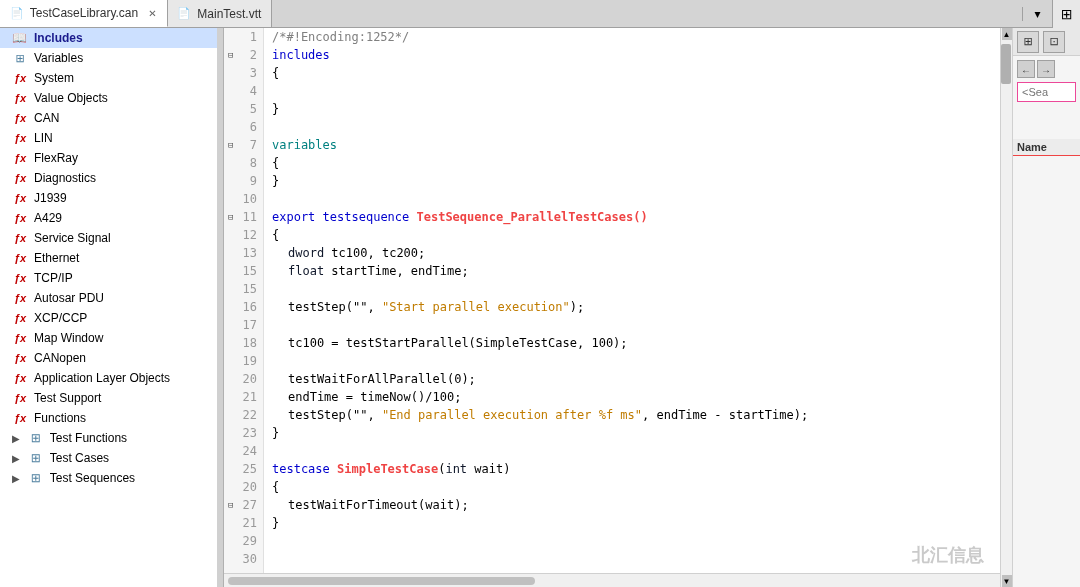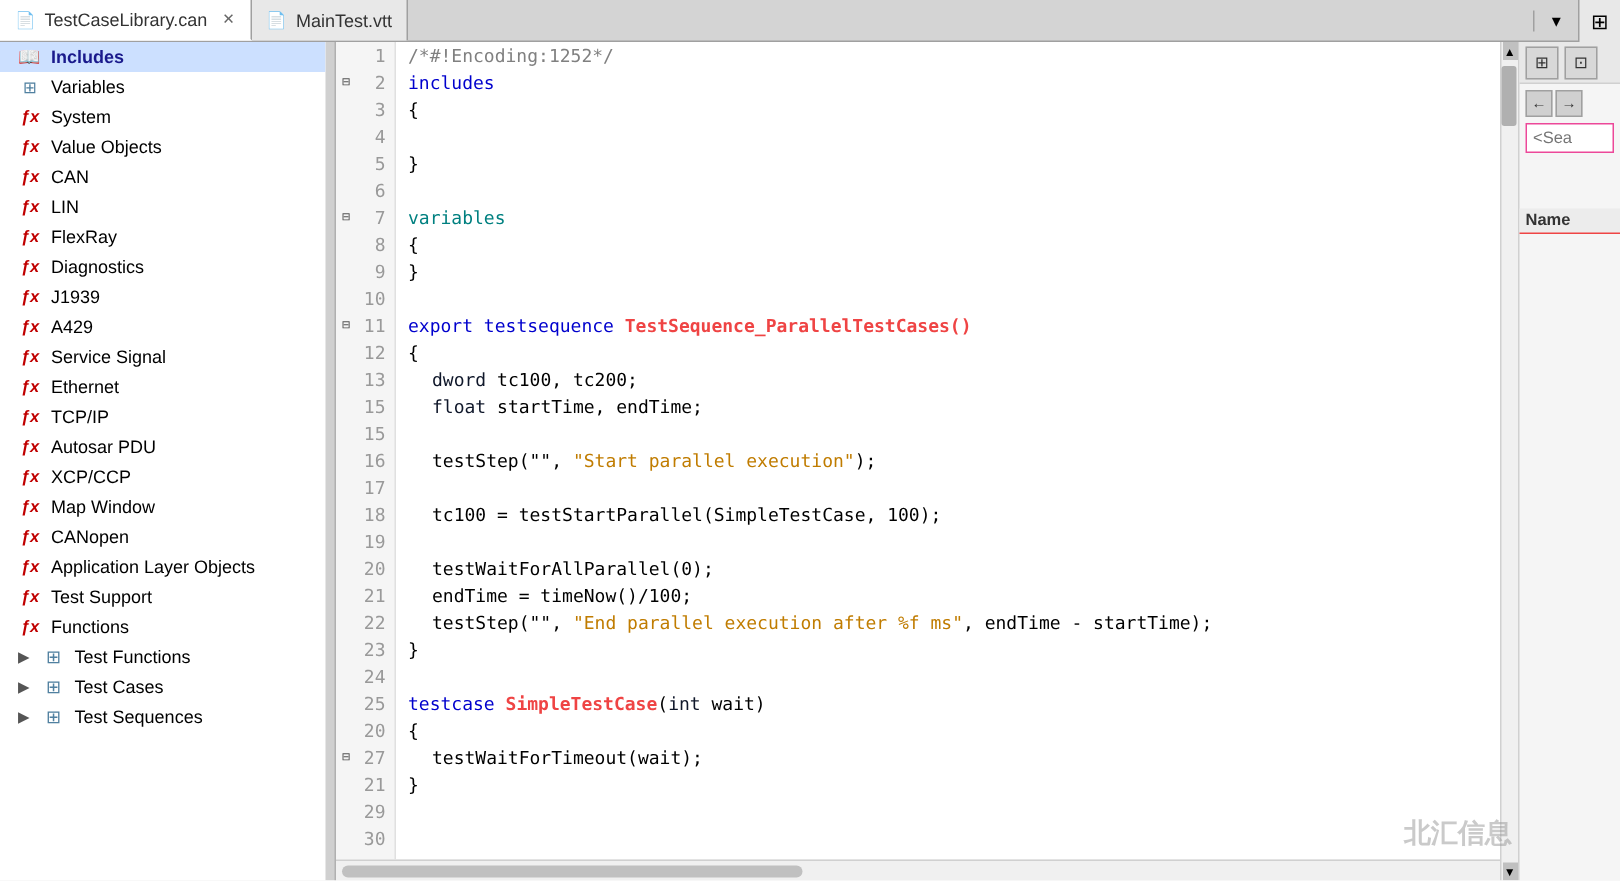--- a/index.html
+++ b/index.html
@@ -104,21 +104,21 @@
     .bottom-scroll {
       height: 14px; background: #f0f0f0; border-top: 1px solid #d0d0d0;
       display: flex; align-items: center; flex-shrink: 0;
     }
 
     
     .icon-fx { color: #c00000; font-style: italic; font-weight: bold; font-size: 11px; }
 
     
     .watermark {
-      position: absolute; bottom: 20px; right: 72px;
+      position: absolute; bottom: 20px; right: 96px;
       color: rgba(150,150,150,0.5); font-size: 18px; pointer-events: none;
       font-weight: bold;
     }
   </style>
 </head>
 <body>
 
 <div class="tab-bar">
   <div class="tab active">
     <span style="color:#e8a000; font-weight:bold; font-size:11px;">📄</span>

